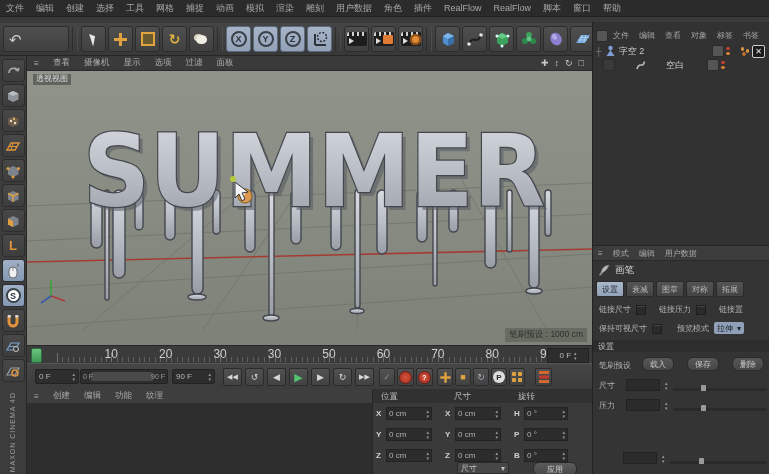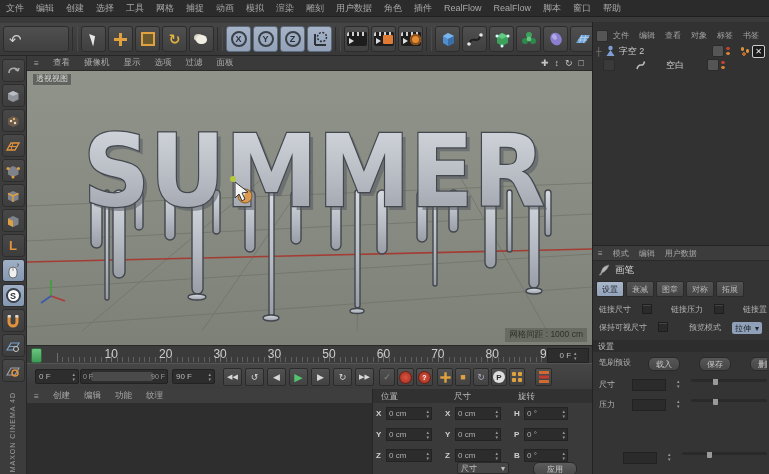--- a/index.html
+++ b/index.html
@@ -133,21 +133,21 @@
   .xchip{width:11px;height:11px;background:#1c1c1c;border:1px solid #cfcfcf;border-radius:2px;color:#eee;
          font-size:8px;font-weight:bold;display:flex;align-items:center;justify-content:center;}
   .attr-menu{position:absolute;left:0;top:224px;width:100%;height:14px;background:#3c3c3c;display:flex;align-items:center;
              font-size:8px;color:#a8a8a8;border-bottom:1px solid #2a2a2a;}
   .attr-menu .mi{padding:0 5px;}
   .attr-title{position:absolute;left:4px;top:241px;display:flex;align-items:center;gap:4px;font-size:9.5px;color:#d2d2d2;}
   .attr-tabs{position:absolute;left:3px;top:259px;display:flex;gap:2px;}
   .attr-tabs span{height:14px;padding:0 5px;background:linear-gradient(#535353,#444);border:1px solid #2b2b2b;
         font-size:8px;color:#b8b8b8;display:flex;align-items:center;border-radius:2px;white-space:nowrap;}
   .attr-tabs span:first-of-type{background:linear-gradient(#aab7ca,#93a3ba);color:#22272f;}
-  .arow{position:absolute;left:6px;right:2px;font-size:8px;color:#b2b2b2;display:flex;align-items:flex-start;gap:11px;
+  .arow{position:absolute;left:6px;right:2px;font-size:8px;color:#b2b2b2;display:flex;align-items:flex-end;gap:5px;
         white-space:nowrap;overflow:hidden;}
   .chk{width:8px;height:8px;background:#2a2a2a;border:1px solid #1e1e1e;box-shadow:inset 0 1px 0 #444;flex:0 0 auto;}
   .ddown{height:12px;background:#8fa0b8;color:#20242c;padding:0 3px;display:flex;align-items:center;gap:4px;border-radius:2px;}
   .secbar{position:absolute;left:0;top:318px;width:100%;height:12px;background:#2d2d2d;color:#c2c2c2;
           font-size:8px;display:flex;align-items:center;padding-left:5px;box-sizing:border-box;}
   .pillbtn{height:12px;padding:0 7px;background:linear-gradient(#575757,#464646);border:1px solid #2a2a2a;
            border-radius:6px;color:#c6c6c6;display:flex;align-items:center;font-size:8px;margin-left:8px;}
   .afield{width:34px;height:12px;background:#2b2b2b;border:1px solid #222;display:flex;align-items:center;
           justify-content:flex-end;padding:0 2px;box-sizing:border-box;color:#aaa;}
   .slider{flex:1;height:3px;background:#2a2a2a;border-radius:2px;position:relative;}
@@ -456,21 +456,21 @@
       <span class="mi">过滤</span>
       <span class="mi">面板</span>
       <span class="vp-nav">
         <i style="font-style:normal">✚</i>
         <i style="font-style:normal">↕</i>
         <i style="font-style:normal">↻</i>
         <i style="font-style:normal">□</i>
       </span>
     </div>
     <div class="vp-chip">透视视图</div>
-    <div class="gridchip">网格间距 : 1000 cm</div>
+    <div class="gridchip">笔刷预设 : 1000 cm</div>
   </div>
 
   <div class="abs ruler">
     <div class="ticks"></div>
     <div class="ticksM"></div>
     <div class="rnums">
 
     <span>10</span>
         <span>20</span>
         <span>30</span>

